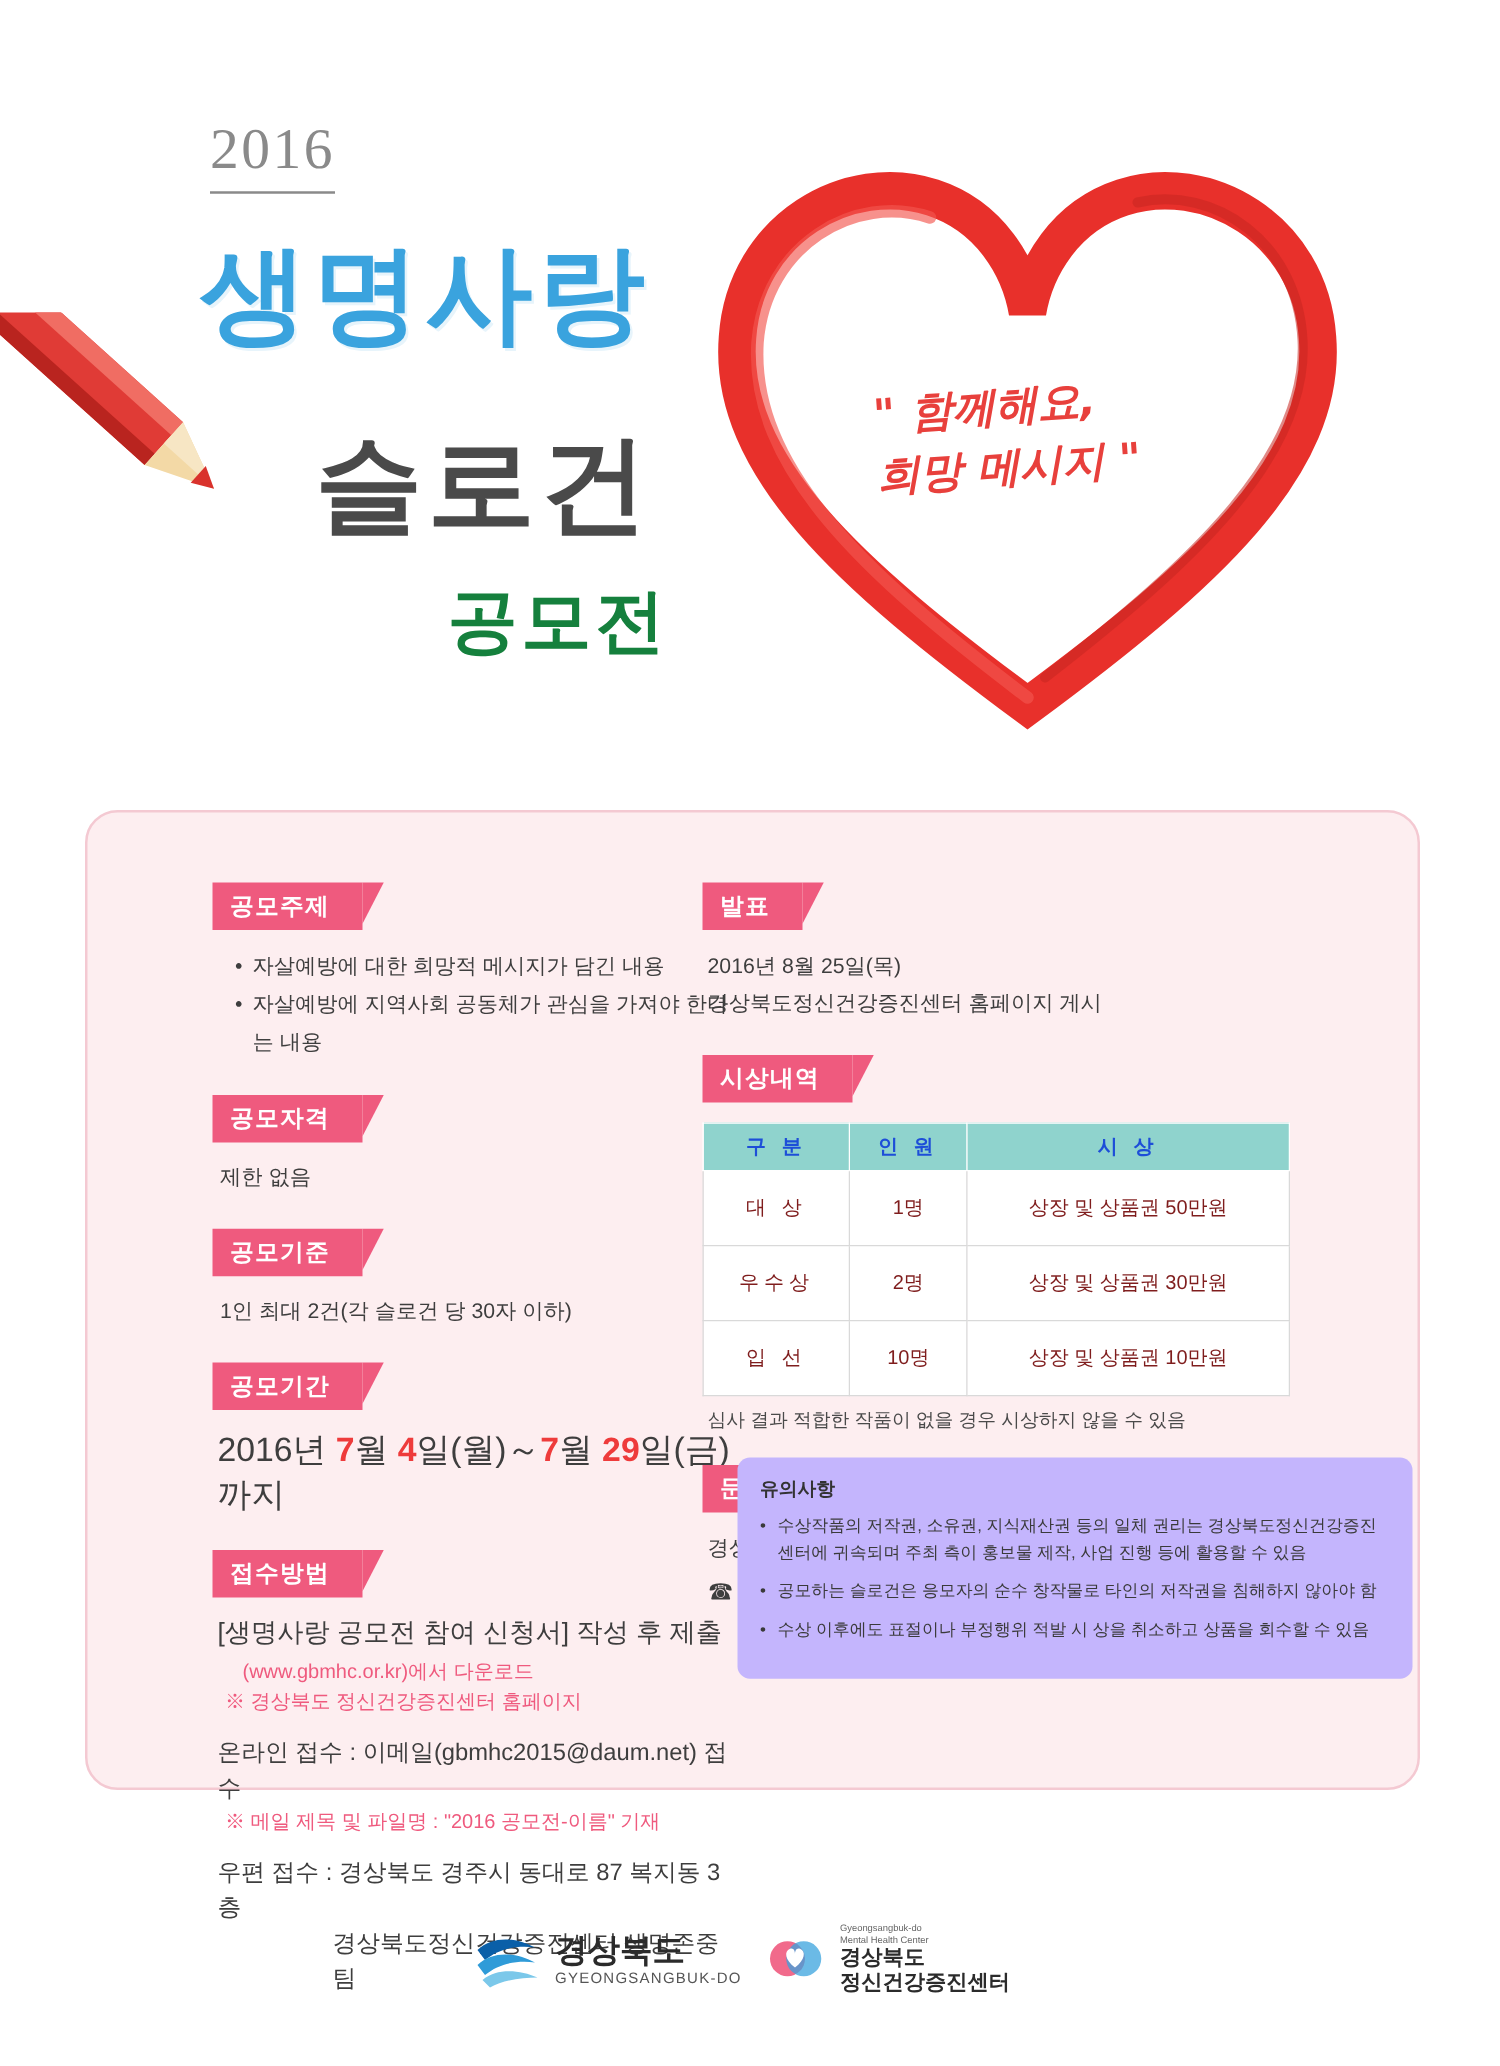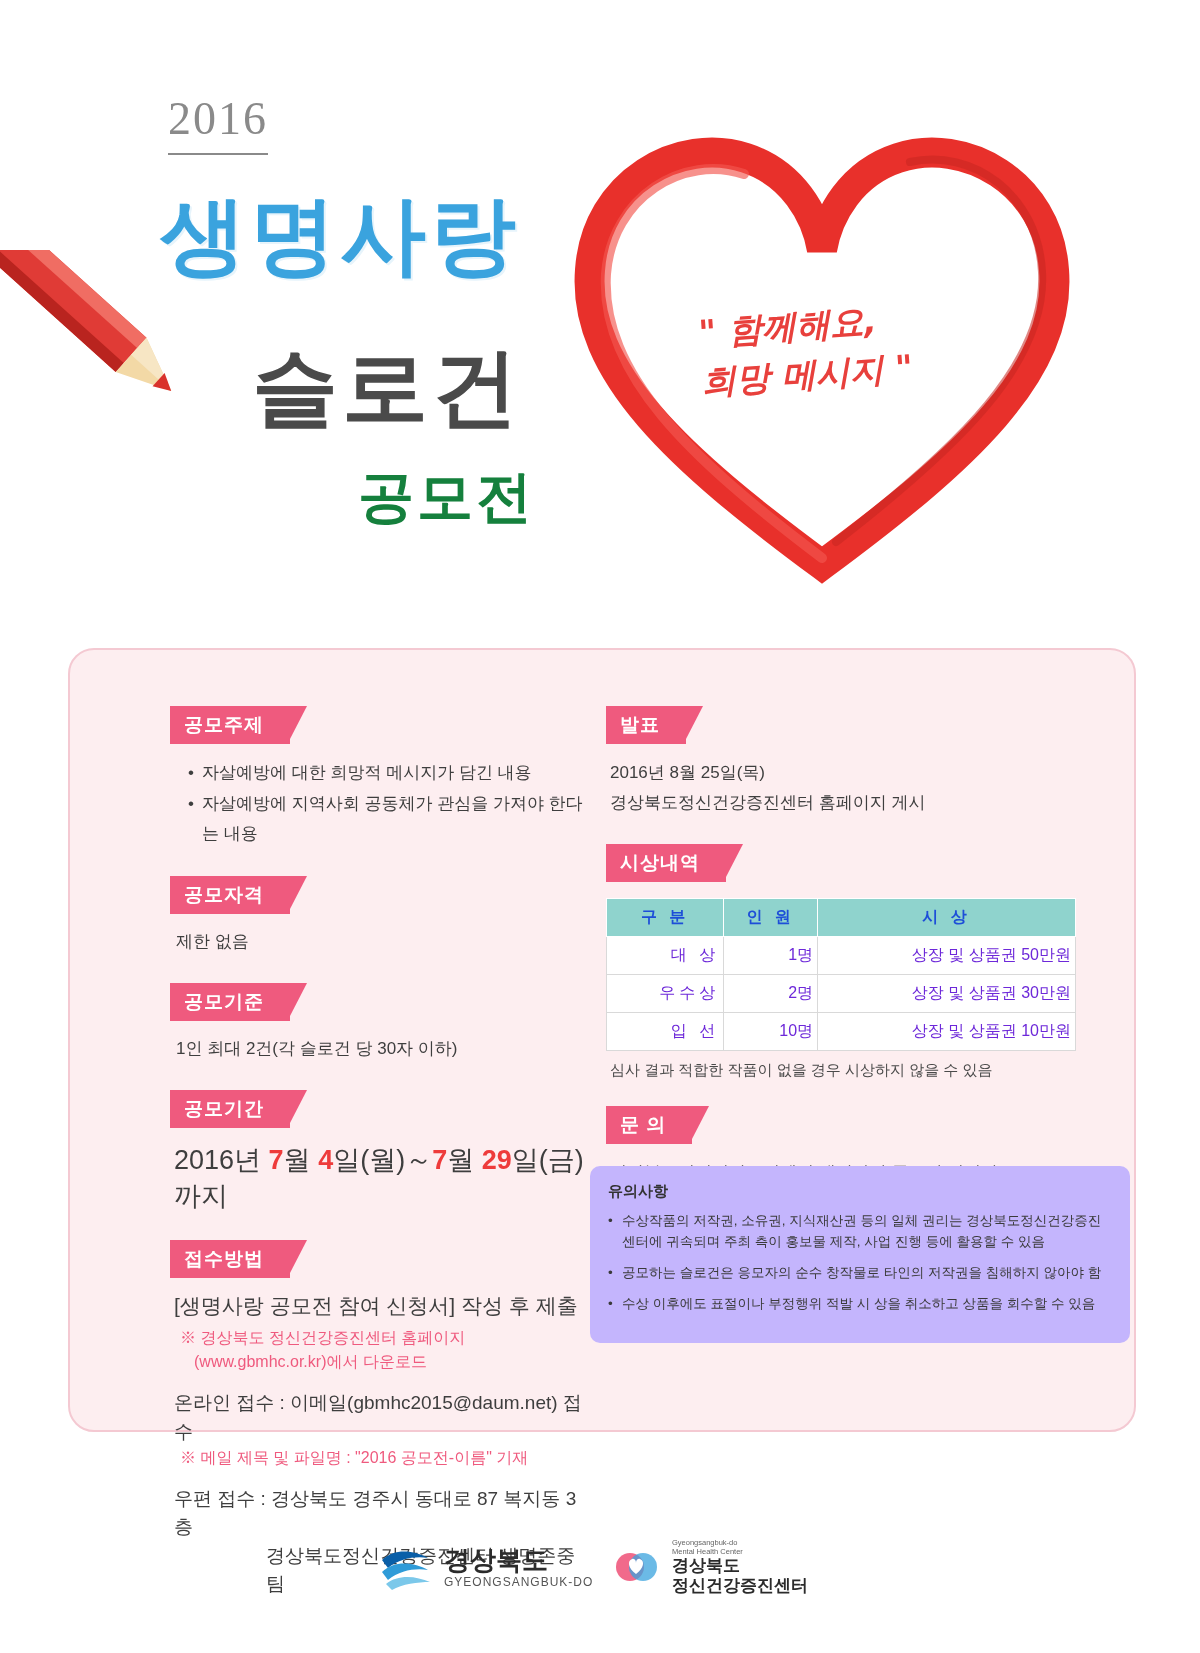--- a/index.html
+++ b/index.html
@@ -96,21 +96,21 @@
     border-radius: 26px;
   }
 
   .col-left {
     position: absolute;
     left: 100px; top: 56px;
     width: 420px;
   }
   .col-right {
     position: absolute;
-    left: 536px; top: 56px;
+    left: 492px; top: 56px;
     width: 470px;
   }
 
   
   .ribbon {
     display: inline-block;
     position: relative;
     background: #ef5a7e;
     color: #fff;
     font-size: 19px;
@@ -206,23 +206,23 @@
     background: #8fd3cd;
     color: #1d4ed8;
     border: 1px solid #ffffff;
     padding: 8px 4px;
     font-weight: bold;
     letter-spacing: 4px;
   }
   table#prize-table td {
     border: 1px solid #d9d9d9;
     background: #ffffff;
-    padding: 8px 4px;
-    text-align: right;
-    color: #6d28d9;
+    padding: 19px 4px;
+    text-align: center;
+    color: #7f1d1d;
   }
   table#prize-table td.div-cell { letter-spacing: 4px; }
   #prize-note {
     font-size: 15px;
     color: #4a4a4a;
     margin-top: 10px;
     margin-left: 4px;
   }
 
   #phone {
@@ -364,22 +364,22 @@
     <div class="block">
       <div class="ribbon">공모기간</div>
       <div id="period-line">
         <span>2016년 </span><span class="red">7</span><span>월 </span><span class="red">4</span><span>일(월)～</span><span class="red">7</span><span>월 </span><span class="red">29</span><span>일(금)까지</span>
       </div>
     </div>
 
     <div class="block">
       <div class="ribbon">접수방법</div>
       <div id="apply-main">[생명사랑 공모전 참여 신청서] 작성 후 제출</div>
+      <div class="note-red" style="margin-left:24px;">(www.gbmhc.or.kr)에서 다운로드</div>
       <div class="note-red">※ 경상북도 정신건강증진센터 홈페이지</div>
-      <div class="note-red" style="margin-left:24px;">(www.gbmhc.or.kr)에서 다운로드</div>
 
       <div class="apply-row">온라인 접수 : 이메일(gbmhc2015@daum.net) 접수</div>
       <div class="note-red">※ 메일 제목 및 파일명 : "2016 공모전-이름" 기재</div>
 
       <div class="apply-row">
         <span>우편 접수 : 경상북도 경주시 동대로 87 복지동 3층</span>
         <span class="sub">경상북도정신건강증진센터 생명존중팀</span>
       </div>
     </div>
   </div>

